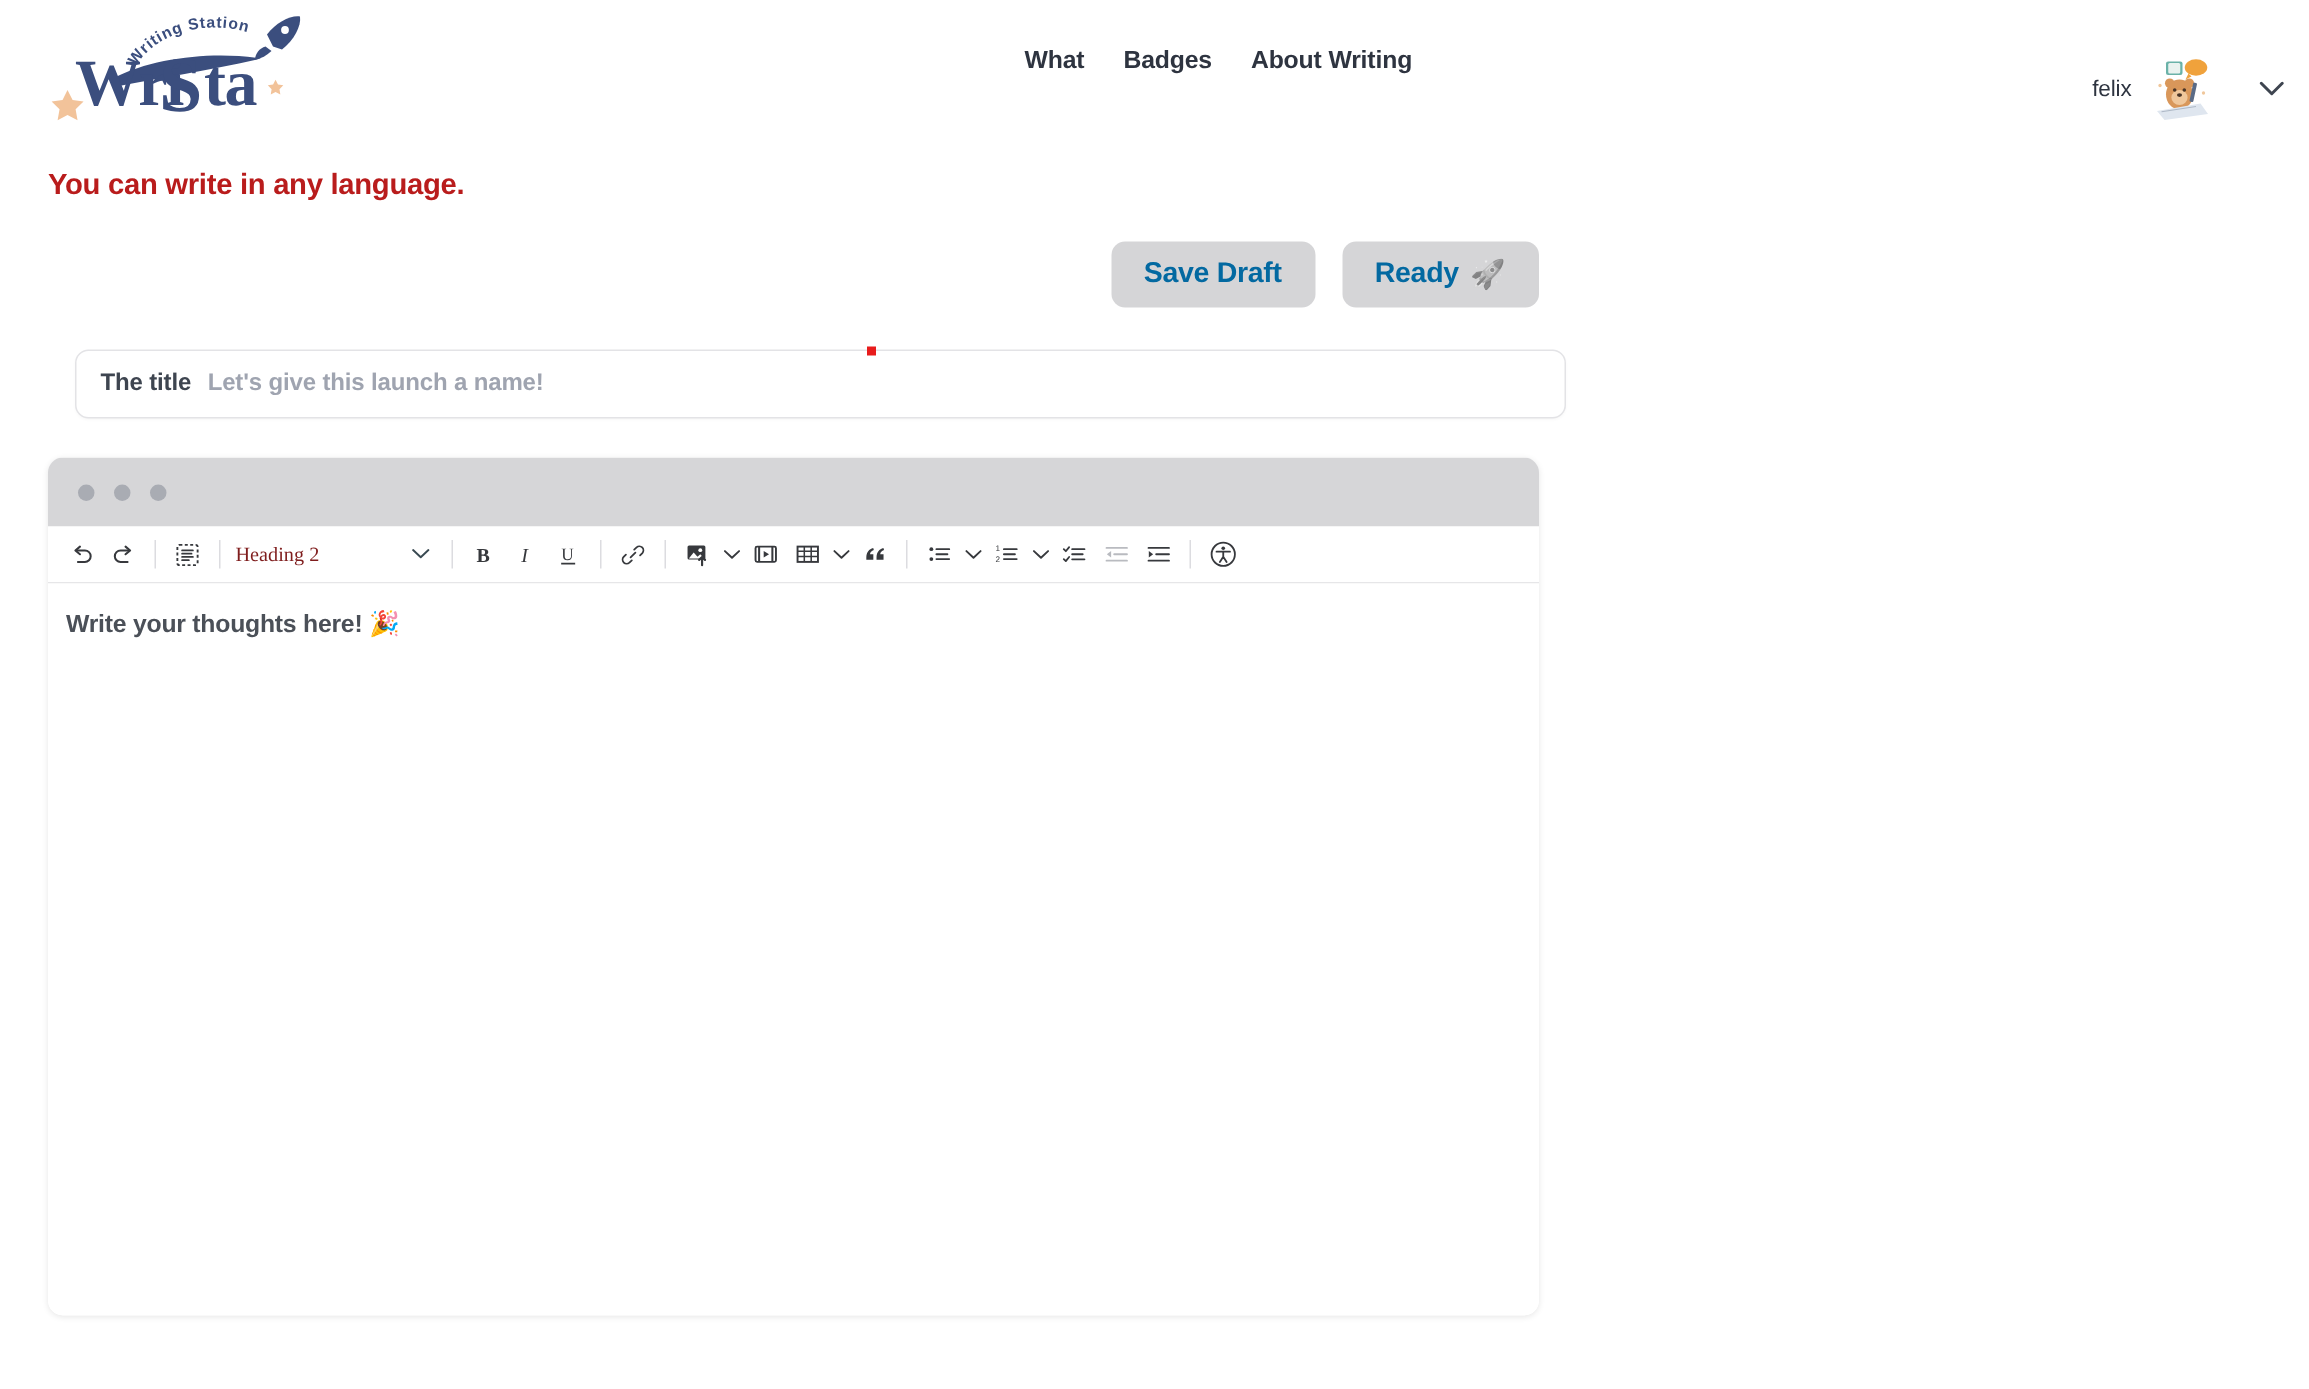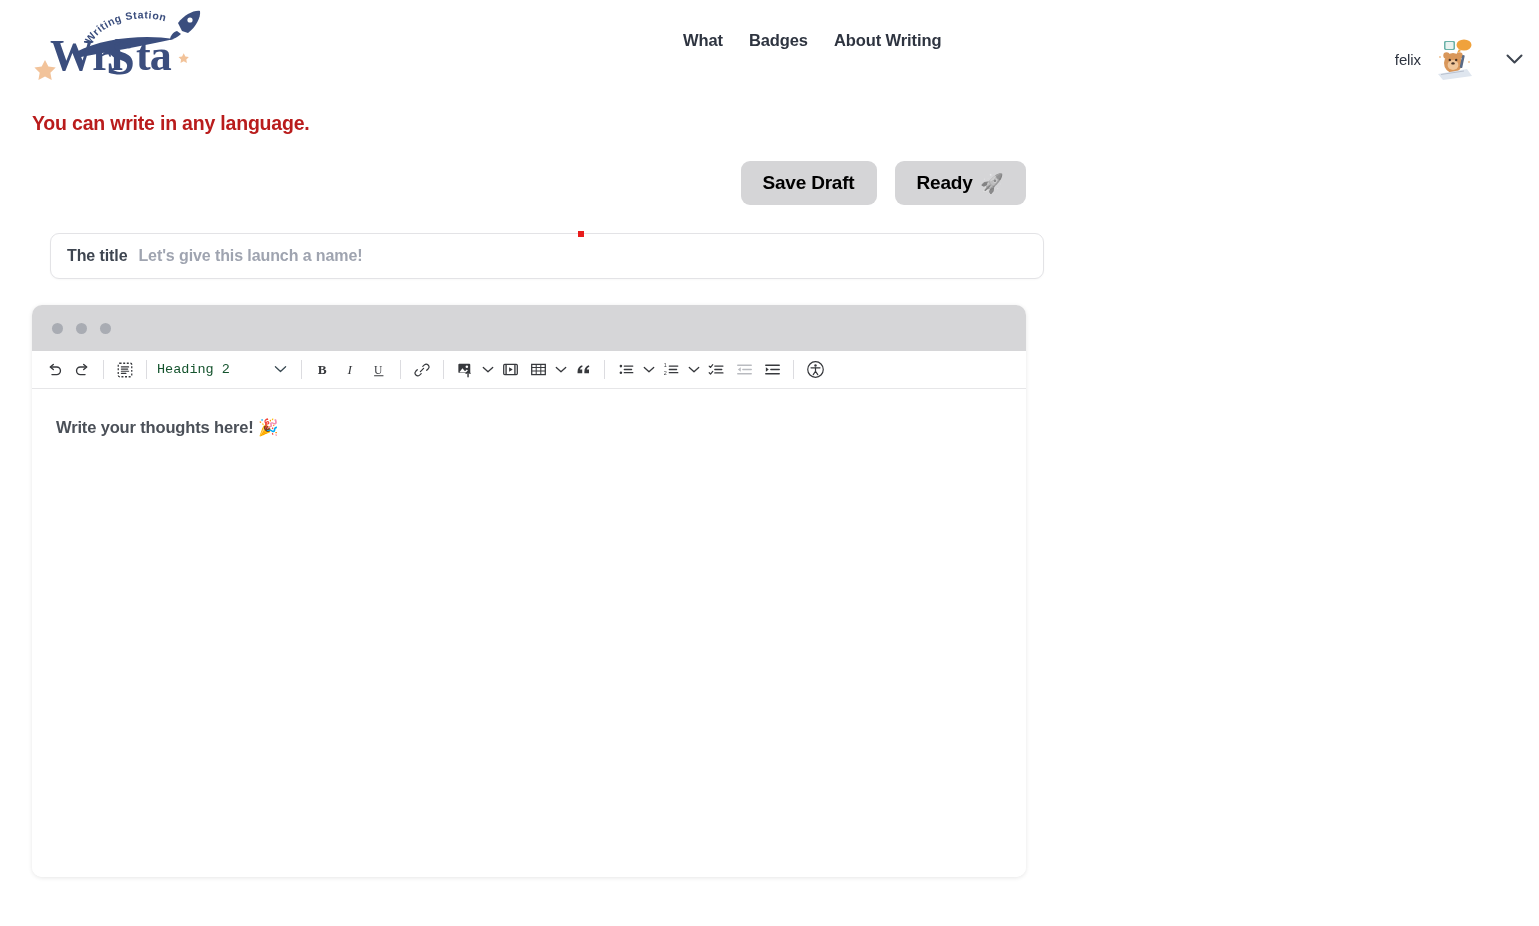--- a/index.html
+++ b/index.html
@@ -105,21 +105,21 @@
     width: 994px;
     display: flex;
     justify-content: flex-end;
     gap: 18px;
     margin-top: 26px;
   }
   .btn {
     border: none;
     border-radius: 9px;
     background: #d5d5d7;
-    color: #000000;
+    color: #0369a1;
     font-family: "Liberation Sans", sans-serif;
     font-size: 19px;
     font-weight: bold;
     letter-spacing: -0.2px;
     padding: 0 22px;
     height: 44px;
     display: flex;
     align-items: center;
     justify-content: center;
     gap: 8px;
@@ -219,23 +219,23 @@
     width: 1px;
     height: 19px;
     background: #dcdce0;
     margin: 0 7px;
     flex: none;
   }
   .heading-select {
     border: none;
     outline: none;
     background: transparent;
-    font-family: Liberation Mono, monospace;
+    font-family: Liberation Serif, serif;
     font-size: 13.5px;
-    color: #14532d;
+    color: #7f1d1d;
     width: 120px;
     cursor: pointer;
     padding-left: 3px;
     appearance: none;
     -webkit-appearance: none;
   }
   .heading-box {
     display: flex;
     align-items: center;
     width: 140px;
@@ -246,21 +246,21 @@
     min-height: 488px;
     background: #ffffff;
     padding: 17px 12px 12px 12px;
     cursor: text;
   }
   .editor-placeholder {
     font-size: 16.5px;
     font-weight: bold;
     color: #4b5058;
     letter-spacing: -0.15px;
-    margin: 12px;
+    margin: 0;
   }
 </style>
 </head>
 <body>
 
 <header class="site-header">
 
   <a class="logo-wrap" title="Wrista">
     <svg class="logo-svg" width="172" height="78" viewBox="0 0 172 78">
 

